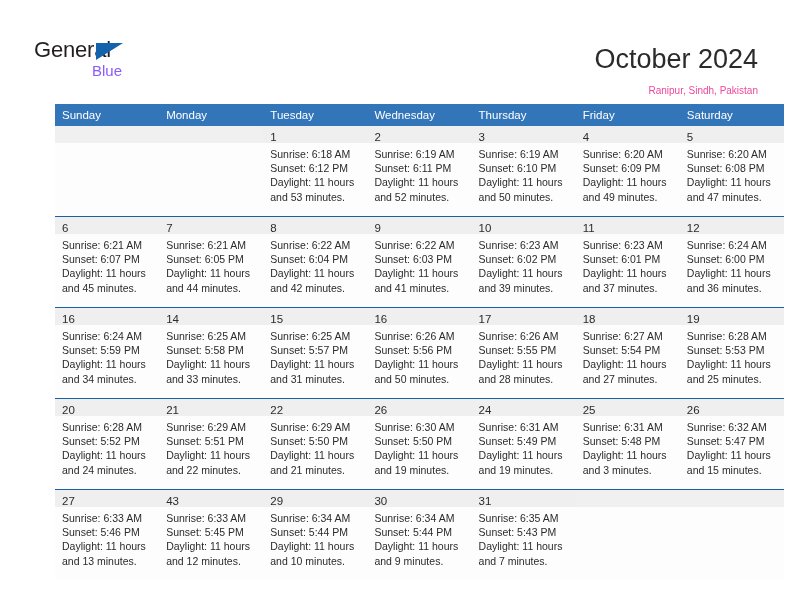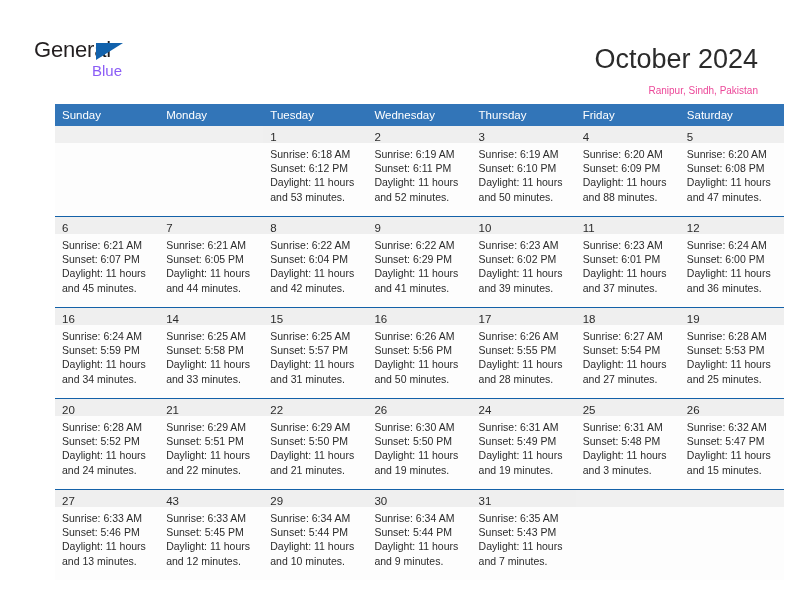--- a/index.html
+++ b/index.html
@@ -256,21 +256,21 @@
               </div>
             </div>
           </td>
           <td>
             <div class="cell">
               <div class="daynum-band"><span class="daynum">4</span></div>
               <div class="cell-body">
                 <div class="cell-line">Sunrise: 6:20 AM</div>
                 <div class="cell-line">Sunset: 6:09 PM</div>
                 <div class="cell-line">Daylight: 11 hours</div>
-                <div class="cell-line">and 88 minutes.</div>
+                <div class="cell-line">and 49 minutes.</div>
               </div>
             </div>
           </td>
           <td>
             <div class="cell">
               <div class="daynum-band"><span class="daynum">5</span></div>
               <div class="cell-body">
                 <div class="cell-line">Sunrise: 6:20 AM</div>
                 <div class="cell-line">Sunset: 6:08 PM</div>
                 <div class="cell-line">Daylight: 11 hours</div>
@@ -311,21 +311,21 @@
                 <div class="cell-line">Daylight: 11 hours</div>
                 <div class="cell-line">and 42 minutes.</div>
               </div>
             </div>
           </td>
           <td>
             <div class="cell">
               <div class="daynum-band"><span class="daynum">9</span></div>
               <div class="cell-body">
                 <div class="cell-line">Sunrise: 6:22 AM</div>
-                <div class="cell-line">Sunset: 6:29 PM</div>
+                <div class="cell-line">Sunset: 6:03 PM</div>
                 <div class="cell-line">Daylight: 11 hours</div>
                 <div class="cell-line">and 41 minutes.</div>
               </div>
             </div>
           </td>
           <td>
             <div class="cell">
               <div class="daynum-band"><span class="daynum">10</span></div>
               <div class="cell-body">
                 <div class="cell-line">Sunrise: 6:23 AM</div>

